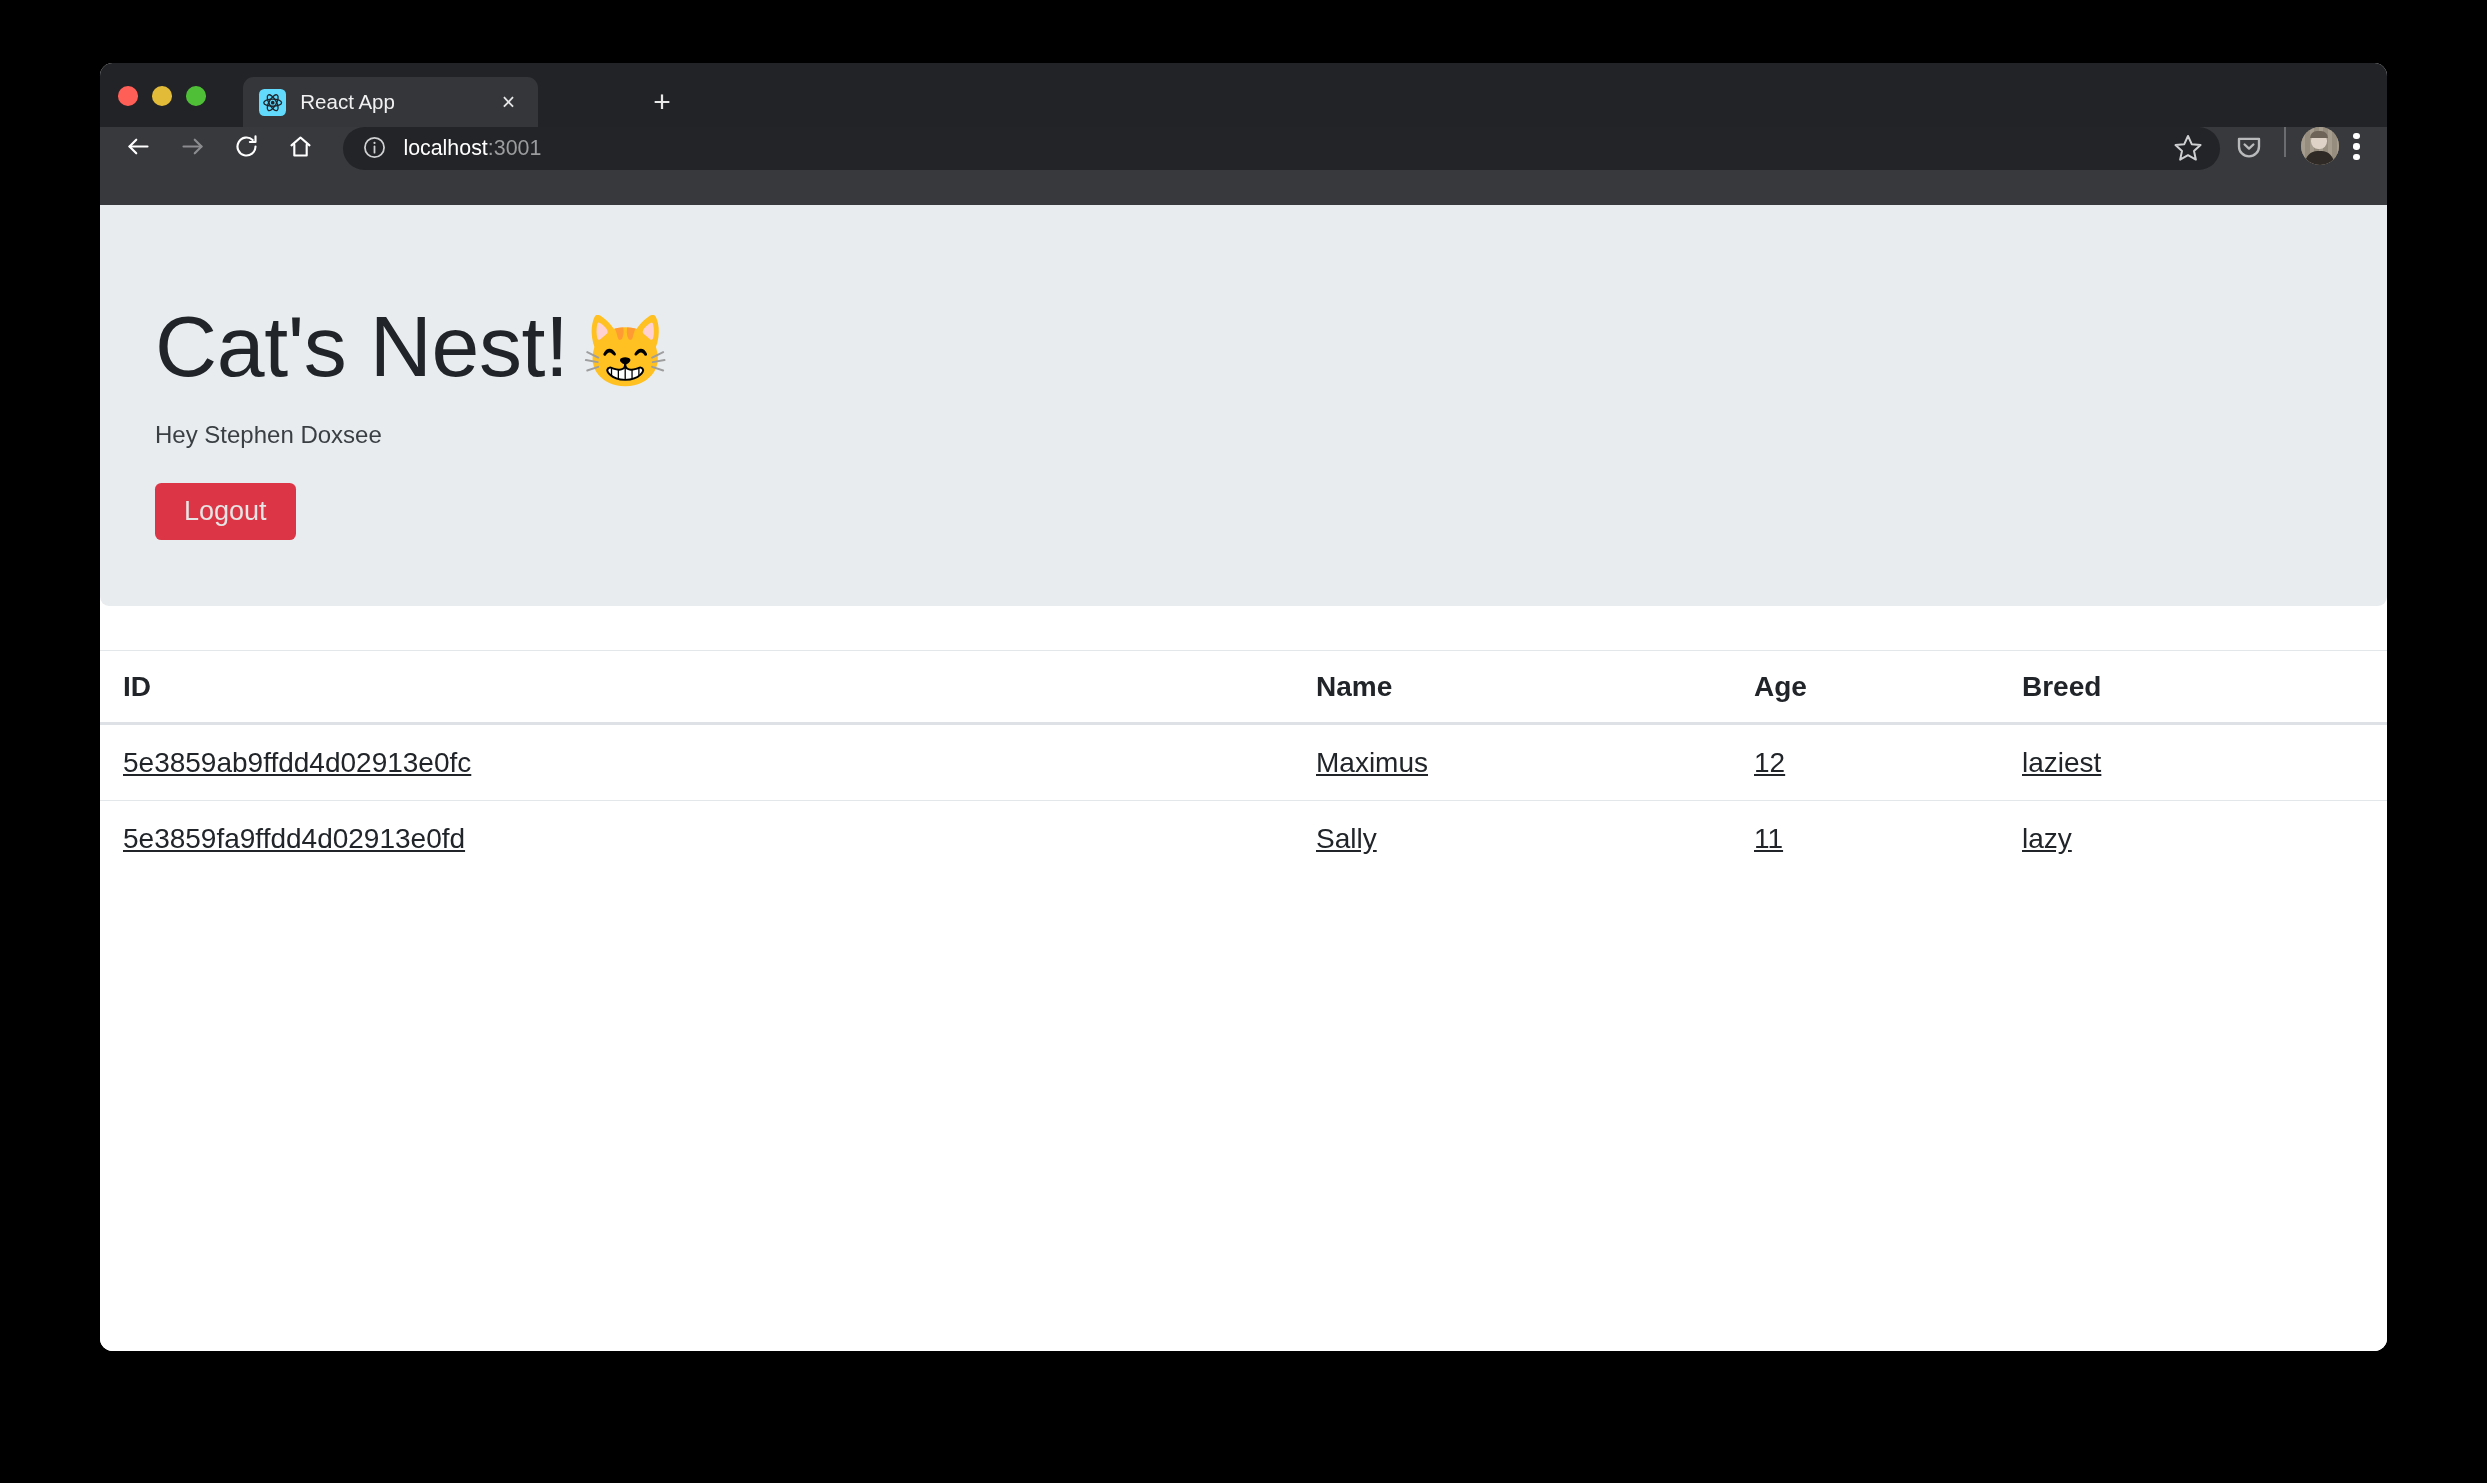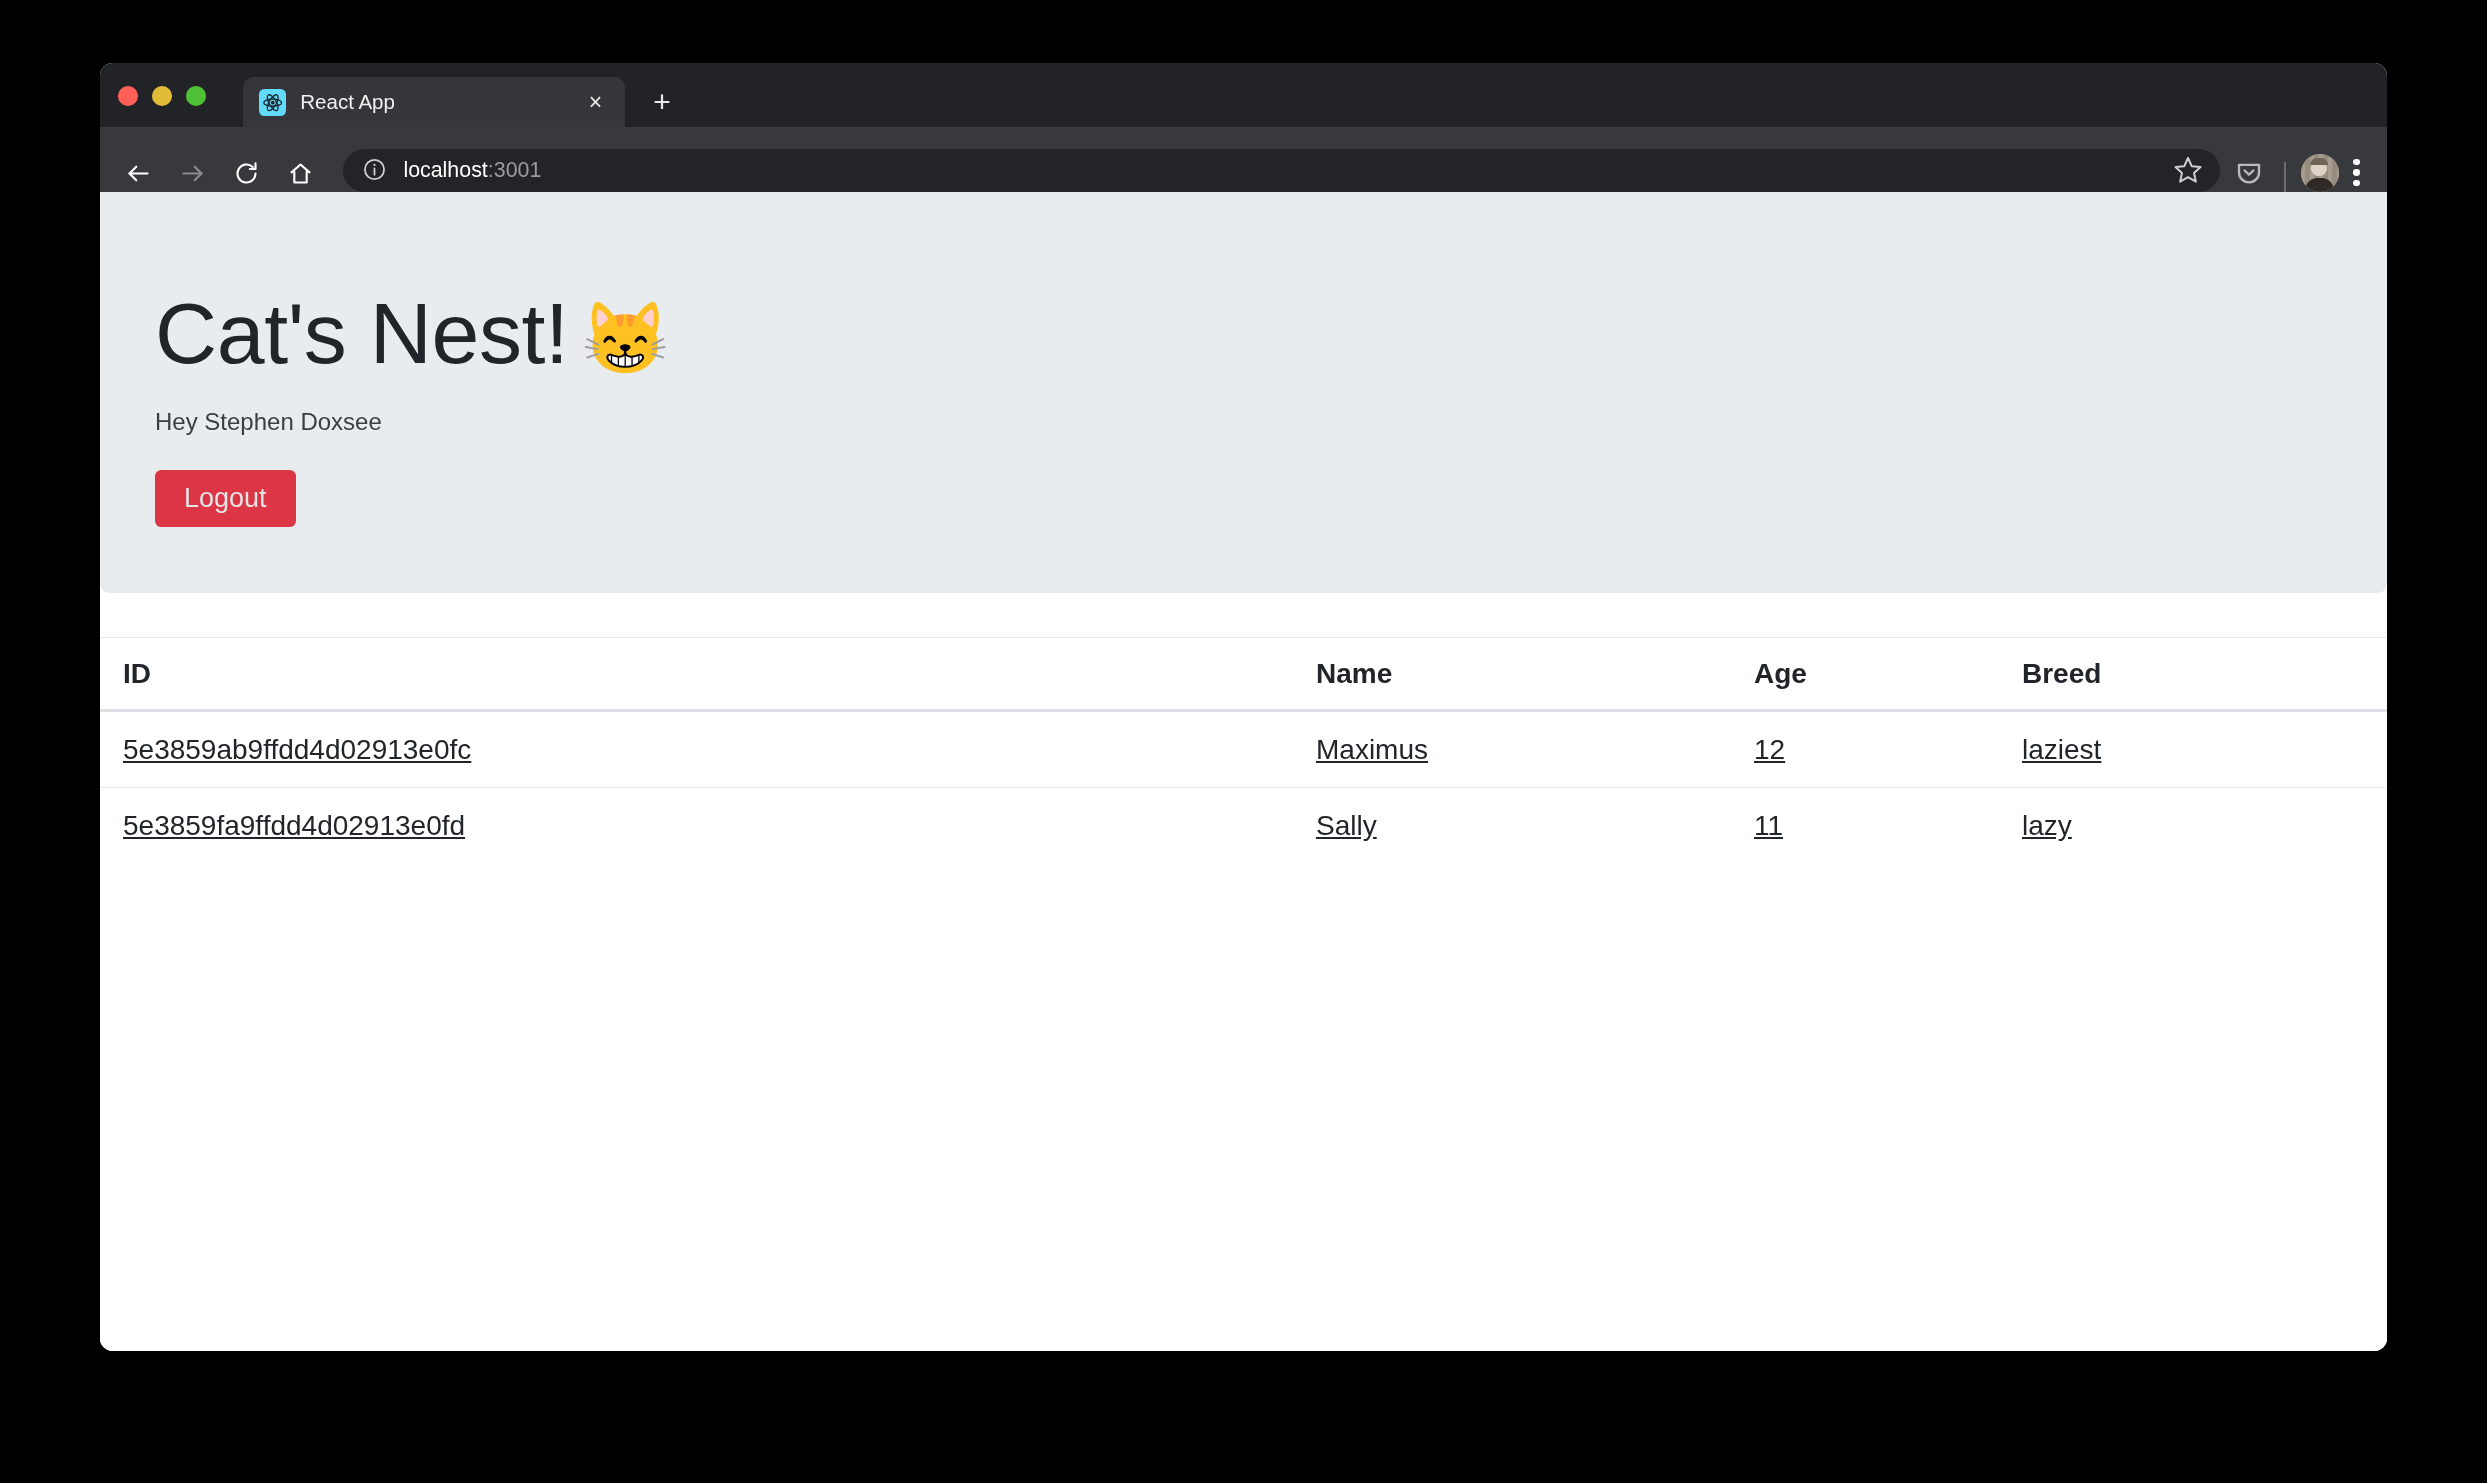--- a/index.html
+++ b/index.html
@@ -44,21 +44,21 @@
     border-radius: 50%;
   }
   .light.red    { background: #ff5f57; }
   .light.yellow { background: #e2bb39; }
   .light.green  { background: #4fbf38; }
 
   .tab {
     position: absolute;
     left: 143px;
     top: 14.3px;
-    width: 382px;
+    width: 295px;
     height: 50px;
     background: #35363a;
     border-radius: 10.7px 10.7px 0 0;
     display: flex;
     align-items: center;
     padding: 4px 16px;
     box-sizing: border-box;
   }
   .react-favicon {
     width: 27px;
@@ -96,24 +96,24 @@
     color: #e8e8e9;
     font-size: 30px;
     line-height: 27px;
     text-align: center;
     cursor: pointer;
   }
 
   
   .toolbar {
     position: relative;
-    height: 65px;
+    height: 78px;
     background: #38393d;
     display: flex;
-    align-items: flex-end;
+    align-items: flex-start;
   }
   .nav-btn {
     width: 38px;
     height: 38px;
     margin-left: 16px;
     display: flex;
     align-items: center;
     justify-content: center;
     cursor: pointer;
   }

